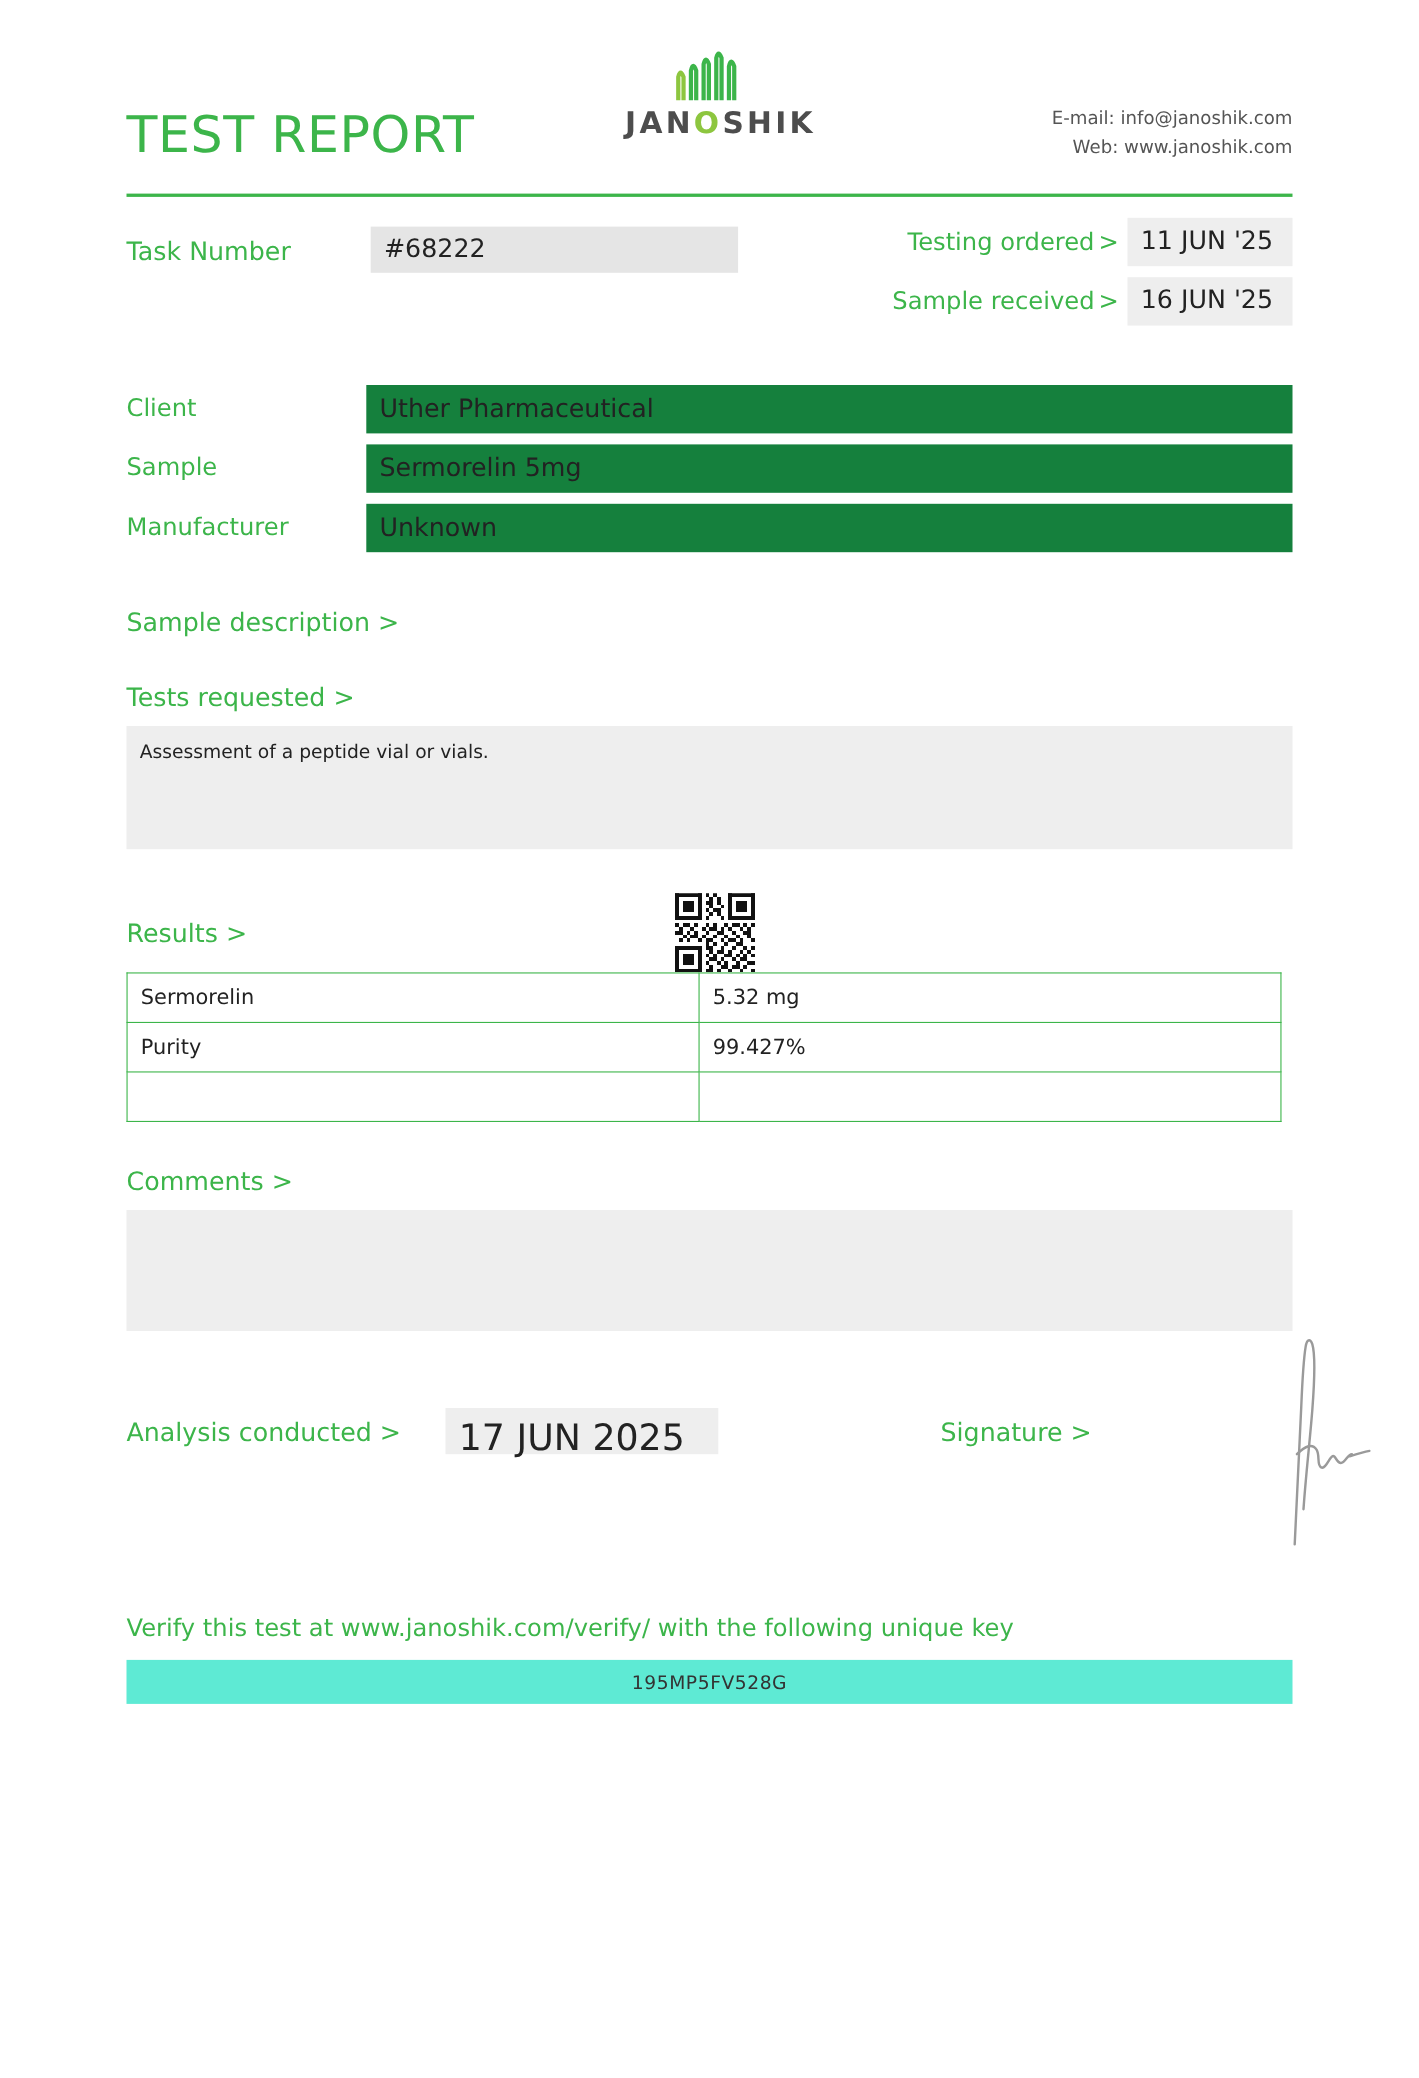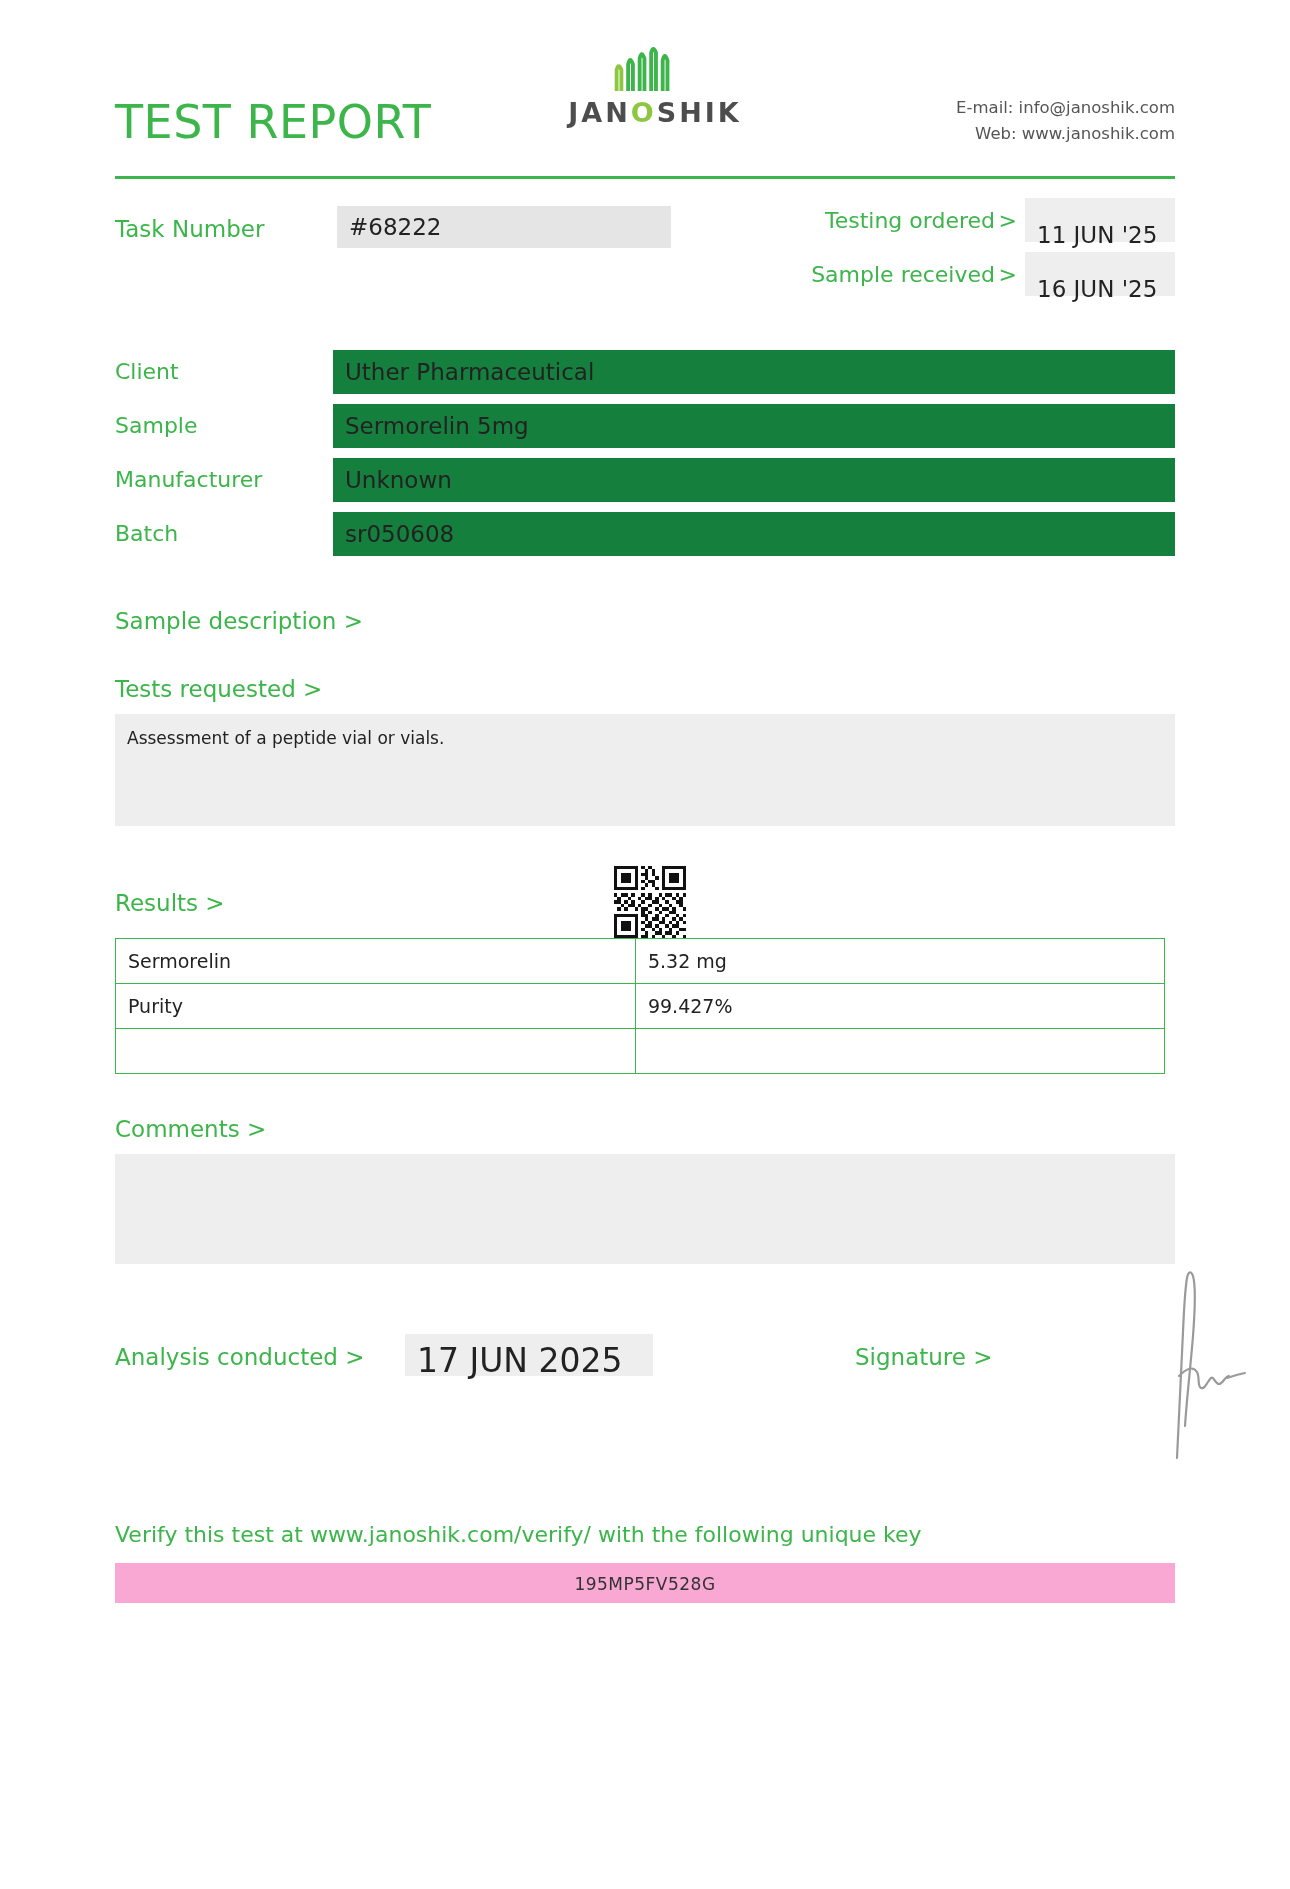--- a/index.html
+++ b/index.html
@@ -139,21 +139,21 @@
     font-size: 22px;
   }
   .date-value {
     position: absolute;
     right: 0;
     top: 0;
     width: 150px;
     height: 44px;
     background: #eeeeee;
     font-size: 23px;
-    padding: 24px 0 0 12px;
+    padding: 8px 0 0 12px;
     box-sizing: border-box;
     white-space: nowrap;
   }
 
   
   .info {
     margin-top: 42px;
   }
   .info-row {
     position: relative;
@@ -272,21 +272,21 @@
   .verify {
     margin-top: 26px;
     color: #3cb54a;
     font-size: 22px;
     white-space: nowrap;
   }
   .key-box {
     margin-top: 16px;
     width: 1060px;
     height: 40px;
-    background: #f9a8d4;
+    background: #5eead4;
     text-align: center;
     font-size: 17px;
     color: #333;
     padding-top: 11px;
     box-sizing: border-box;
     letter-spacing: 0.5px;
   }
 </style>
 </head>
 <body>
@@ -339,24 +339,20 @@
         <div class="info-label">Client</div>
         <div class="info-value">Uther Pharmaceutical</div>
       </div>
       <div class="info-row">
         <div class="info-label">Sample</div>
         <div class="info-value">Sermorelin 5mg</div>
       </div>
       <div class="info-row">
         <div class="info-label">Manufacturer</div>
         <div class="info-value">Unknown</div>
-      </div>
-      <div class="info-row">
-        <div class="info-label">Batch</div>
-        <div class="info-value">sr050608</div>
       </div>
     </div>
 
     <div class="section-title">Sample description &gt;</div>
 
     <div class="section-title">Tests requested &gt;</div>
     <div class="section-box box-tests">Assessment of a peptide vial or vials.</div>
 
     <div class="results-head">
       <div class="section-title">Results &gt;</div>

